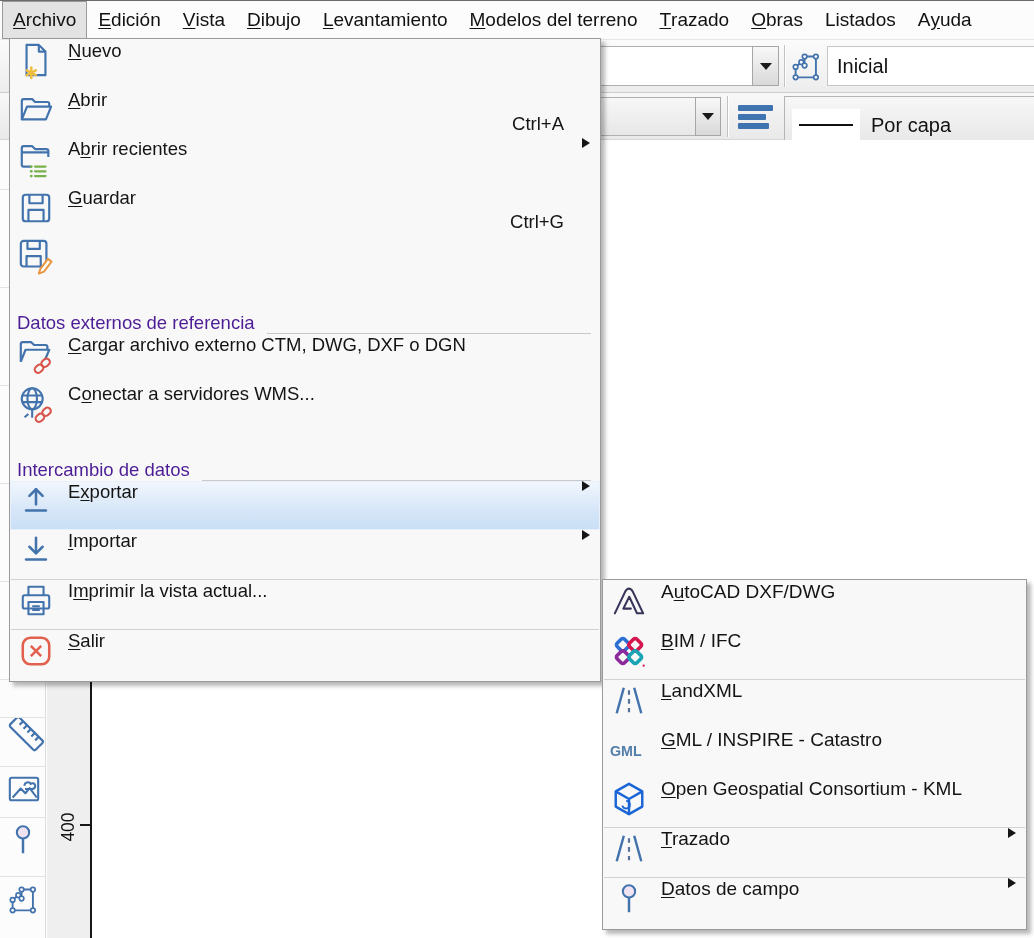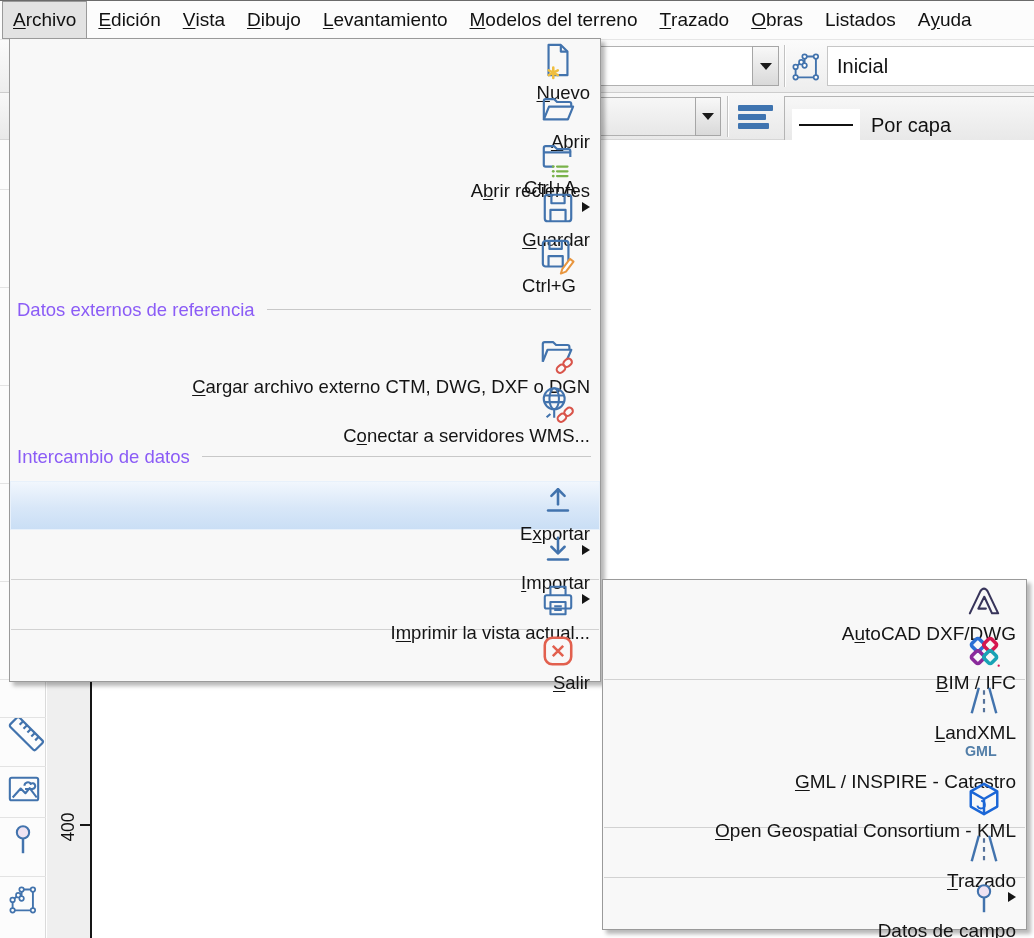--- a/index.html
+++ b/index.html
@@ -59,34 +59,34 @@
   .canvas{position:absolute;left:92px;top:140px;right:0;bottom:0;background:#ffffff;}
 
   
   .menu-panel{
     position:absolute;background:#f8f8f8;border:1px solid #9a9a9a;
     box-shadow:4px 4px 4px rgba(0,0,0,0.28);box-sizing:border-box;z-index:20;
     padding:1px 0 2px 0;color:#141414;
   }
   #file-menu{left:9px;top:38px;width:592px;font-size:18.5px;}
   #export-menu{left:602px;top:579px;width:425px;font-size:19px;}
-  .menu-item{height:49px;display:flex;align-items:flex-end;padding:0 10px 0 6px;white-space:nowrap;flex-direction:column;}
+  .menu-item{height:49px;display:flex;align-items:flex-start;padding:0 10px 0 6px;white-space:nowrap;}
   .menu-item.highlight{
     background:linear-gradient(180deg,#f2f7fd 0%,#d8e7f8 55%,#c9def5 100%);
     box-shadow:inset 0 0 0 1px #e8f1fb;
   }
   .menu-item.disabled{color:#a8a8a8;}
   .mi-icon{width:40px;height:42px;flex:none;display:flex;align-items:center;justify-content:center;margin-right:12px;}
   .mi-icon svg{display:block;}
   .mi-label{flex:1;}
   .mi-shortcut{margin-right:14px;margin-top:24px;}
   .mi-arrow{width:12px;flex:none;display:flex;justify-content:flex-end;}
   .arrow-tri{width:0;height:0;border-top:5.5px solid transparent;border-bottom:5.5px solid transparent;border-left:8px solid #151515;}
   .menu-sep{height:1px;background:#d2d2d2;margin:0 1px;}
-  .menu-header{height:49px;display:flex;align-items:center;padding-left:7px;color:#8b5cf6;}
+  .menu-header{height:49px;display:flex;align-items:flex-end;padding-left:7px;color:#4c1d95;}
   .mh-line{flex:1;height:1px;background:#c8c8c8;margin:0 9px 0 12px;}
 </style>
 </head>
 <body>
 
 <div class="win-edge"></div>
 
 <div class="menubar" id="menubar">
     <div class="mb-item active"><u>A</u>rchivo</div>
     <div class="mb-item"><u>E</u>dición</div>

